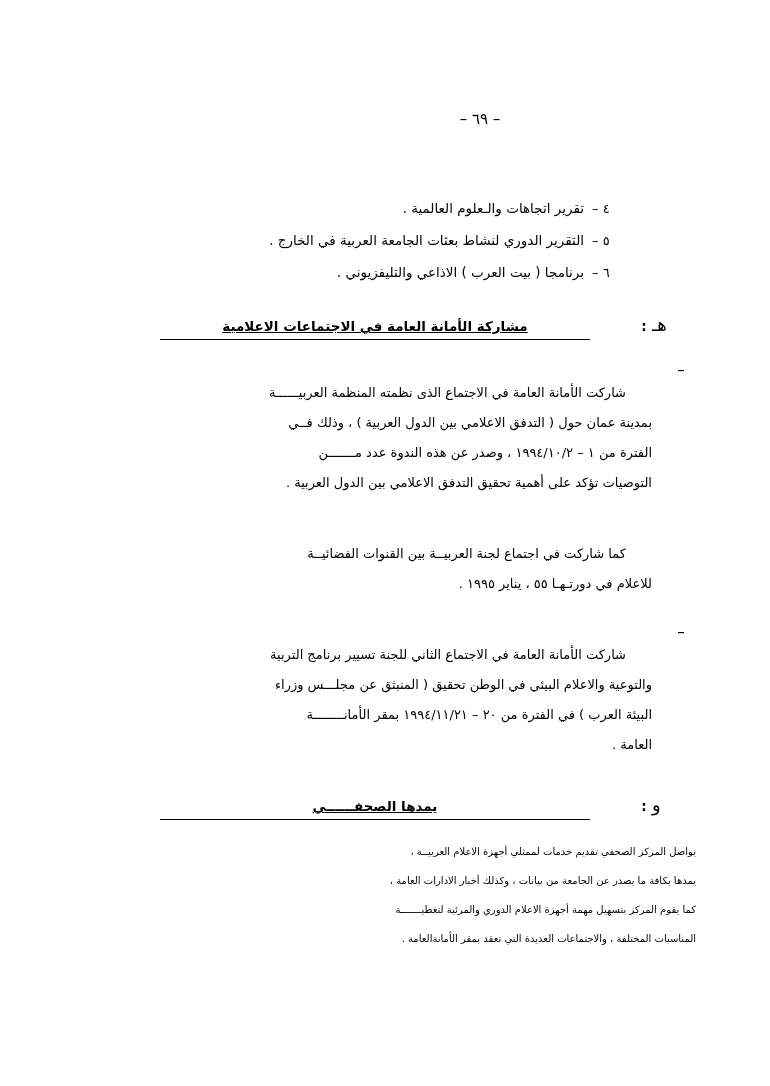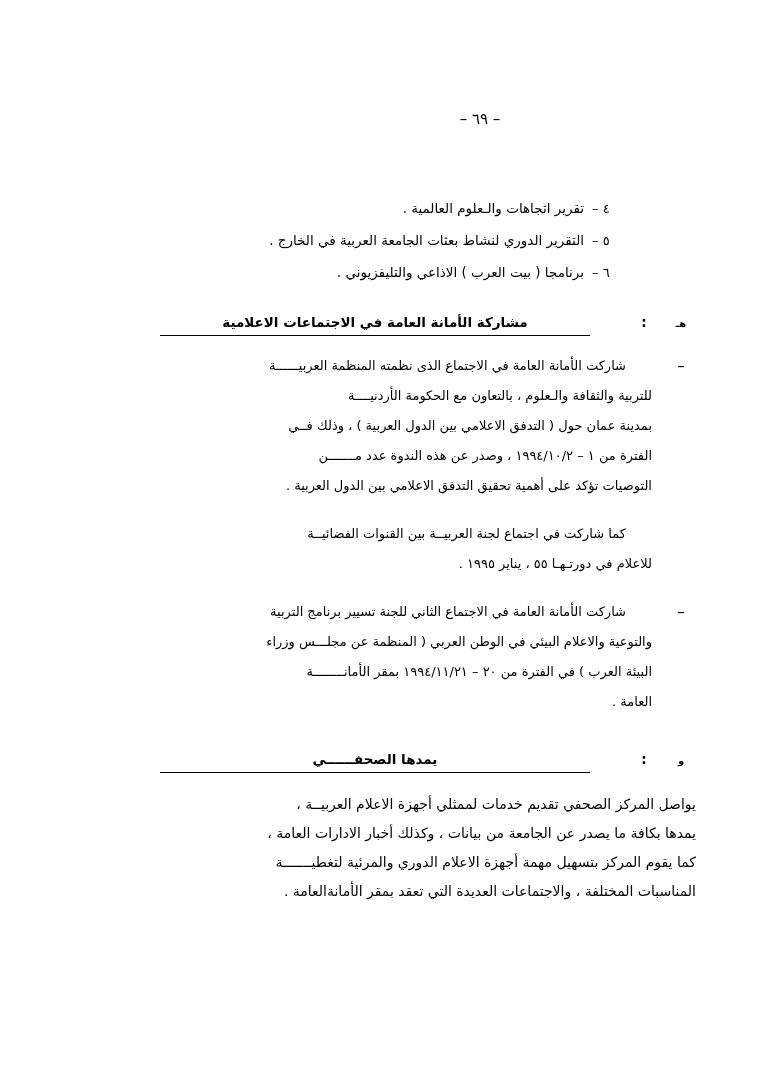--- a/index.html
+++ b/index.html
@@ -73,39 +73,40 @@
   .section-head {
     display: flex;
     flex-direction: row;
     align-items: baseline;
     margin-top: 34px;
     margin-bottom: 12px;
   }
   .section-head .letter {
     width: 58px;
     flex: 0 0 auto;
-    text-align: center;
-    font-size: 10px;
-    font-weight: bold;
+    text-align: left;
+    font-size: 18px;
+    font-weight: normal;
   }
   .section-head .colon {
     width: 16px;
     flex: 0 0 auto;
     text-align: center;
     font-size: 13.5px;
     font-weight: bold;
   }
   .section-head .title {
     flex: 1 1 auto;
     text-align: center;
     font-size: 13.5px;
     font-weight: bold;
     letter-spacing: 0.3px;
     position: relative;
     padding-bottom: 3px;
+    text-decoration: underline;
   }
   .section-head .title .rule {
     display: block;
     height: 1px;
     background: #000;
     margin-top: 5px;
     width: 100%;
   }
   .section-head.center-narrow .title {
     max-width: 430px;
@@ -133,27 +134,28 @@
   }
   .line {
     font-size: 13px;
     line-height: 30px;
     letter-spacing: 0.3px;
     white-space: nowrap;
     text-align: right;
   }
   .line.indent {
     padding-right: 26px;
+    margin-top: 23px;
   }
   .plain-block {
     margin-top: 14px;
     padding-right: 14px;
   }
   .plain-block .line {
-    font-size: 14px;
+    font-size: 10px;
     line-height: 29px;
   }
 </style>
 </head>
 <body>
 
 <div class="page">
 
   <div class="page-number">– ٦٩ –</div>
 
@@ -180,40 +182,39 @@
       <div class="title">
         <span>مشاركة الأمانة العامة في الاجتماعات الاعلامية</span>
         <span class="rule"></span>
       </div>
     </div>
 
     <div class="para-block">
       <div class="dash">–</div>
       <div class="lines">
         <div class="line indent">شاركت الأمانة العامة في الاجتماع الذى نظمته المنظمة العربيــــــة</div>
-        <div class="line">للتربية والثقافة والـعلوم   ،      بالتعاون مع الحكومة الأردنيــــة</div>
         <div class="line">بمدينة عمان حول ( التدفق الاعلامي بين الدول العربية ) ، وذلك فــي</div>
         <div class="line">الفترة  من ١ – ١٩٩٤/١٠/٢ ،  وصدر عن هذه الندوة  عدد مـــــــن</div>
         <div class="line">التوصيات  تؤكد على أهمية تحقيق التدفق الاعلامي بين الدول العربية .</div>
       </div>
     </div>
 
     <div class="para-block">
       <div class="dash"></div>
       <div class="lines">
         <div class="line indent">كما شاركت في اجتماع لجنة العربيــة  بين القنوات الفضائيــة</div>
         <div class="line">للاعلام  في دورتـهـا  ٥٥  ،  يناير ١٩٩٥ .</div>
       </div>
     </div>
 
     <div class="para-block">
       <div class="dash">–</div>
       <div class="lines">
         <div class="line indent">شاركت الأمانة العامة في الاجتماع الثاني للجنة تسيير برنامج التربية</div>
-        <div class="line">والتوعية والاعلام البيئي في الوطن العربي ( المنظمة عن مجلـــس وزراء</div>
+        <div class="line">والتوعية والاعلام البيئي في الوطن تحقيق ( المنبثق عن مجلـــس وزراء</div>
         <div class="line">البيئة العرب )  في الفترة من ٢٠ – ١٩٩٤/١١/٢١ بمقر الأمانــــــــة</div>
         <div class="line">العامة .</div>
       </div>
     </div>
 
     <div class="section-head center-narrow">
       <div class="letter">و</div>
       <div class="colon">:</div>
       <div class="title">
         <span>يمدها الصحفــــــي</span>

